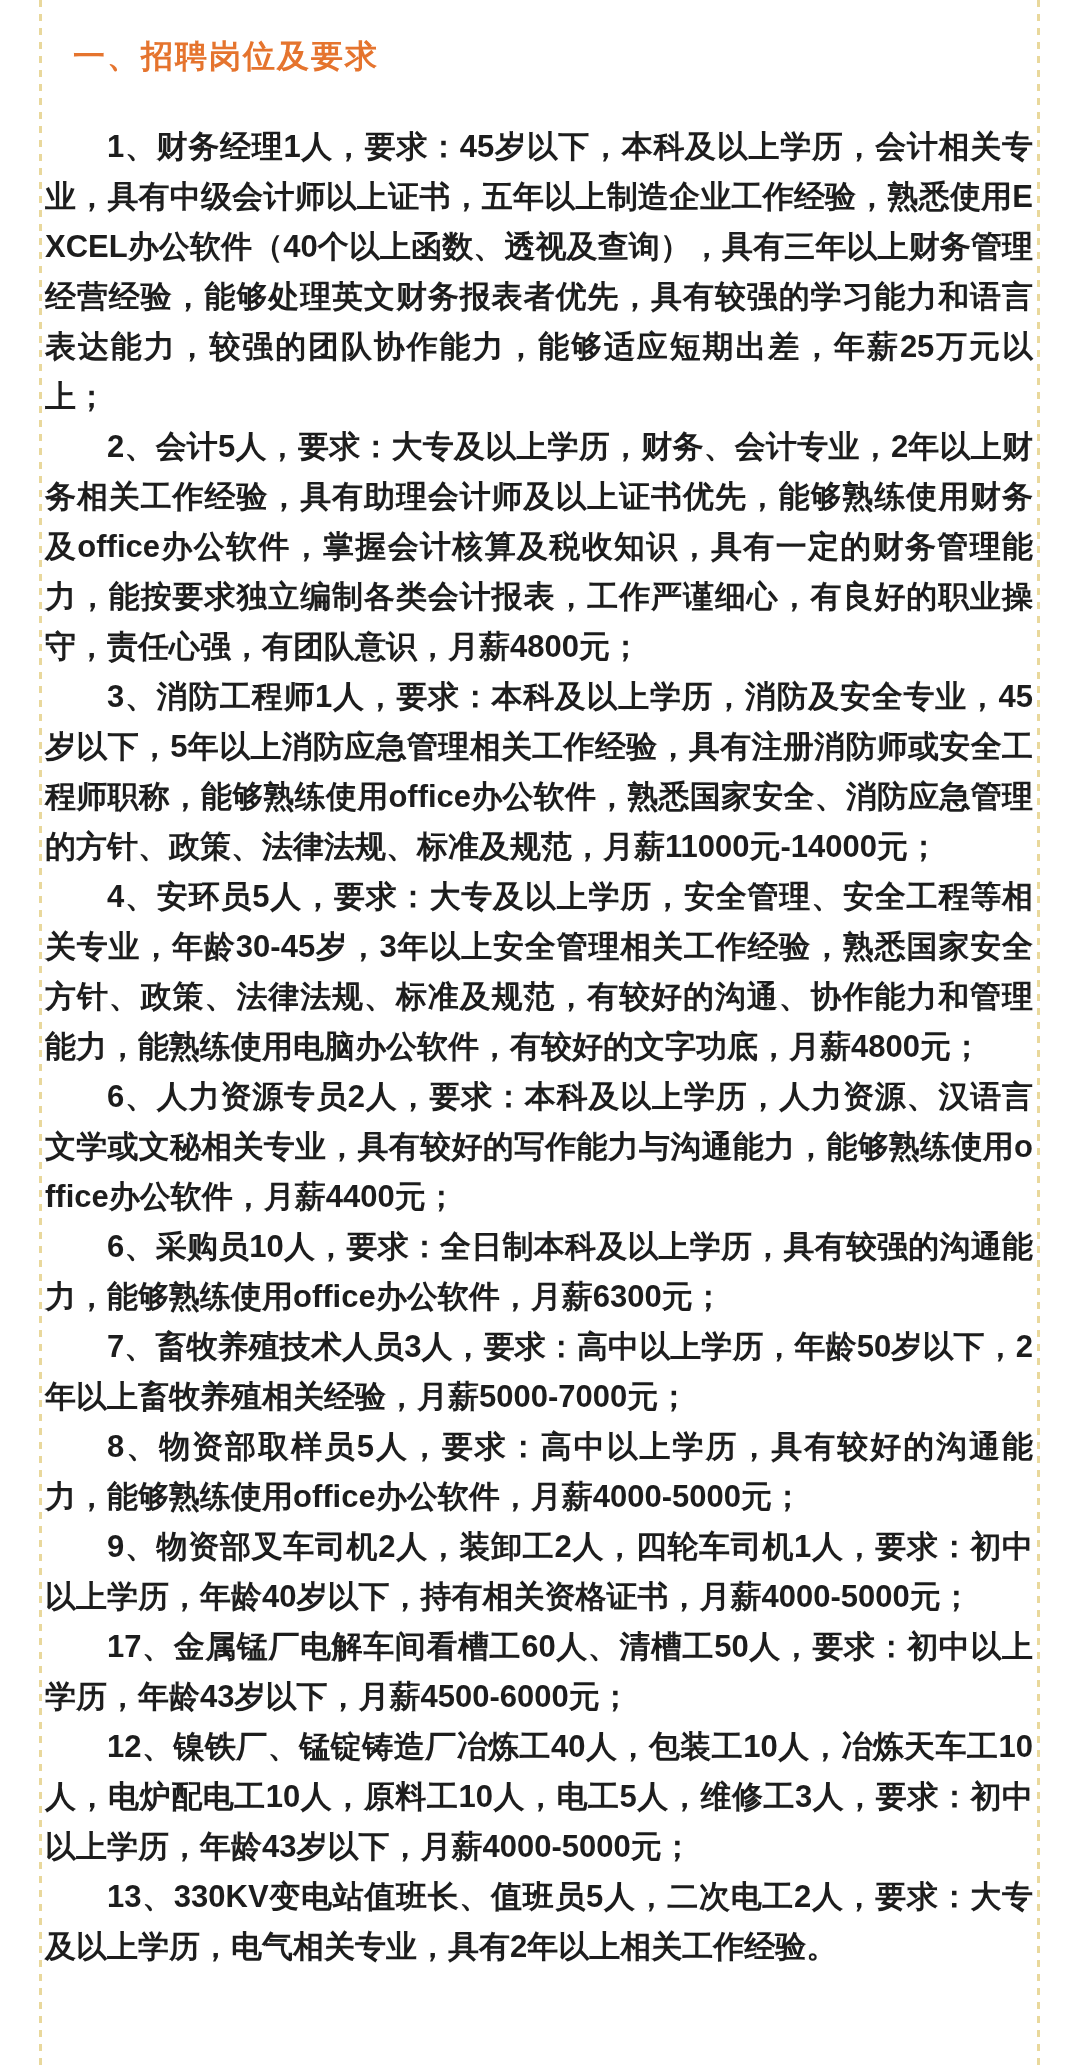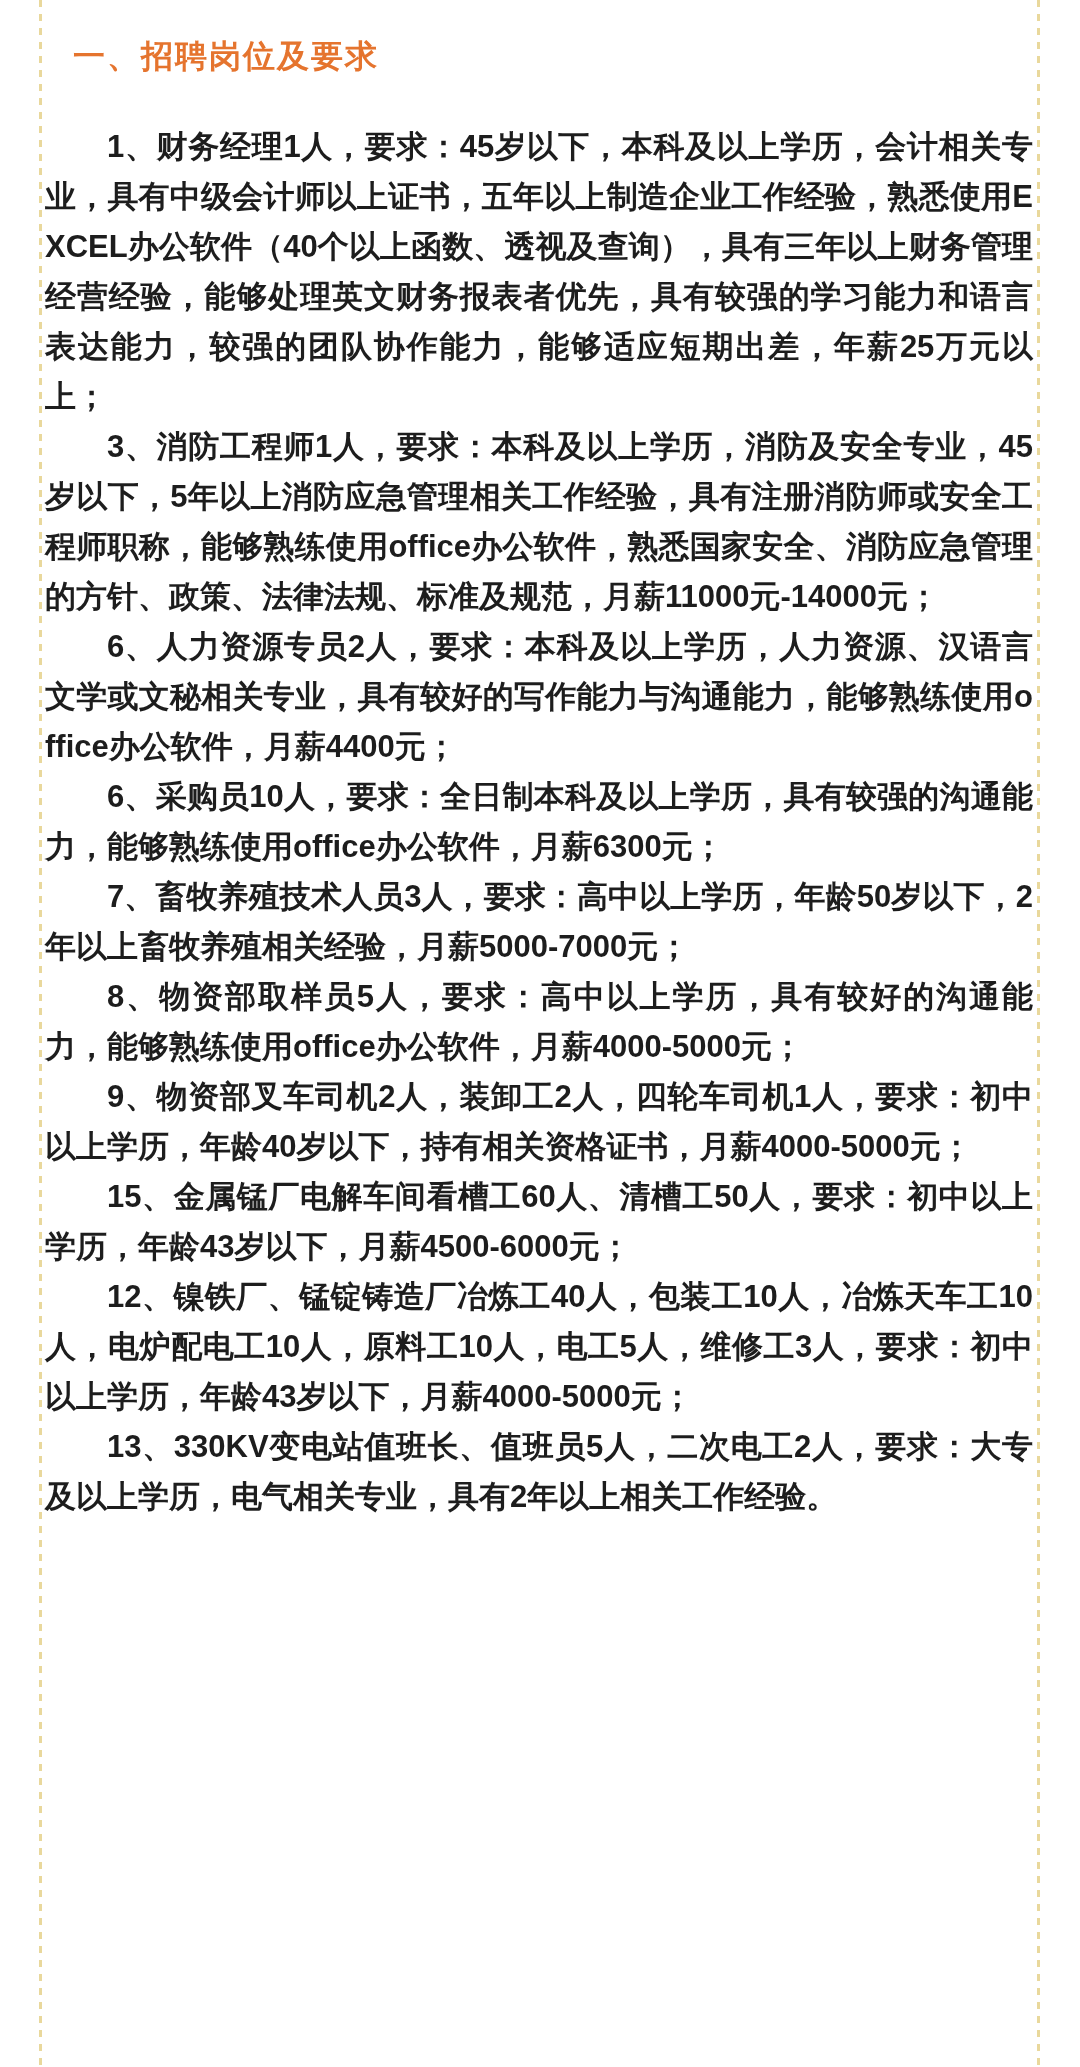--- a/index.html
+++ b/index.html
@@ -52,23 +52,25 @@
 <body>
 
 <div class="page">
   <div class="dash-border left"></div>
   <div class="dash-border right"></div>
 
   <h2 class="section-title">一、招聘岗位及要求</h2>
 
   <div class="content">
       <p>1、财务经理1人，要求：45岁以下，本科及以上学历，会计相关专业，具有中级会计师以上证书，五年以上制造企业工作经验，熟悉使用EXCEL办公软件（40个以上函数、透视及查询），具有三年以上财务管理经营经验，能够处理英文财务报表者优先，具有较强的学习能力和语言表达能力，较强的团队协作能力，能够适应短期出差，年薪25万元以上；</p>
+      <p>2、会计5人，要求：大专及以上学历，财务、会计专业，2年以上财务相关工作经验，具有助理会计师及以上证书优先，能够熟练使用财务及office办公软件，掌握会计核算及税收知识，具有一定的财务管理能力，能按要求独立编制各类会计报表，工作严谨细心，有良好的职业操守，责任心强，有团队意识，月薪4800元；</p>
       <p>3、消防工程师1人，要求：本科及以上学历，消防及安全专业，45岁以下，5年以上消防应急管理相关工作经验，具有注册消防师或安全工程师职称，能够熟练使用office办公软件，熟悉国家安全、消防应急管理的方针、政策、法律法规、标准及规范，月薪11000元-14000元；</p>
+      <p>4、安环员5人，要求：大专及以上学历，安全管理、安全工程等相关专业，年龄30-45岁，3年以上安全管理相关工作经验，熟悉国家安全方针、政策、法律法规、标准及规范，有较好的沟通、协作能力和管理能力，能熟练使用电脑办公软件，有较好的文字功底，月薪4800元；</p>
       <p>6、人力资源专员2人，要求：本科及以上学历，人力资源、汉语言文学或文秘相关专业，具有较好的写作能力与沟通能力，能够熟练使用office办公软件，月薪4400元；</p>
       <p>6、采购员10人，要求：全日制本科及以上学历，具有较强的沟通能力，能够熟练使用office办公软件，月薪6300元；</p>
       <p>7、畜牧养殖技术人员3人，要求：高中以上学历，年龄50岁以下，2年以上畜牧养殖相关经验，月薪5000-7000元；</p>
       <p>8、物资部取样员5人，要求：高中以上学历，具有较好的沟通能力，能够熟练使用office办公软件，月薪4000-5000元；</p>
       <p>9、物资部叉车司机2人，装卸工2人，四轮车司机1人，要求：初中以上学历，年龄40岁以下，持有相关资格证书，月薪4000-5000元；</p>
-      <p>15、金属锰厂电解车间看槽工60人、清槽工50人，要求：初中以上学历，年龄43岁以下，月薪4500-6000元；</p>
+      <p>17、金属锰厂电解车间看槽工60人、清槽工50人，要求：初中以上学历，年龄43岁以下，月薪4500-6000元；</p>
       <p>12、镍铁厂、锰锭铸造厂冶炼工40人，包装工10人，冶炼天车工10人，电炉配电工10人，原料工10人，电工5人，维修工3人，要求：初中以上学历，年龄43岁以下，月薪4000-5000元；</p>
       <p>13、330KV变电站值班长、值班员5人，二次电工2人，要求：大专及以上学历，电气相关专业，具有2年以上相关工作经验。</p>
     </div>
 </div>
 
 </body></html>

